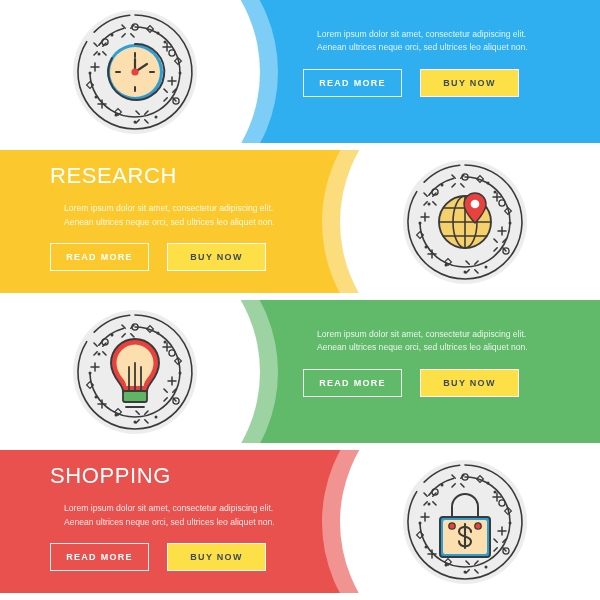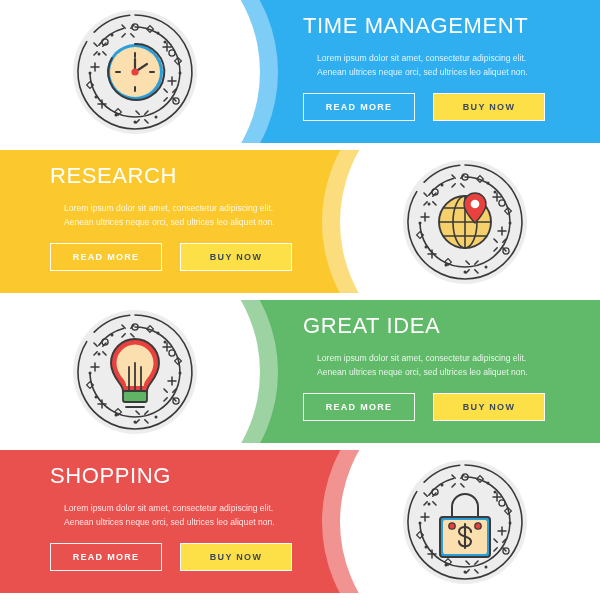--- a/index.html
+++ b/index.html
@@ -87,21 +87,21 @@
   .btn-row {
     margin-top: 14px;
     display: flex;
     gap: 18px;
   }
   .btn {
     font-size: 9px;
     font-weight: bold;
     letter-spacing: 1.3px;
     padding: 8px 8px;
-    width: 112px;
+    width: 99px;
     text-align: center;
     box-sizing: border-box;
     cursor: pointer;
     user-select: none;
   }
   .btn-outline {
     border: 1.5px solid rgba(255,255,255,0.92);
     color: #ffffff;
     background: transparent;
   }
@@ -150,21 +150,20 @@
           <path d="M22 34 l3.2 3.2 M34 34 l-3.2 3.2 M22 46 l3.2 -3.2 M34 46 l-3.2 -3.2" stroke="#3A3A3A" stroke-width="1.6" stroke-linecap="round"></path>
           <path d="M92 80 l3.2 3.2 M104 80 l-3.2 3.2 M92 92 l3.2 -3.2 M104 92 l-3.2 -3.2" stroke="#3A3A3A" stroke-width="1.6" stroke-linecap="round"></path>
           <circle cx="63" cy="63" r="28" fill="#2B9FD9"></circle>
           <circle cx="63" cy="63" r="25" fill="#FBDFAE"></circle>
           <path d="M63 35 A28 28 0 1 1 40 49" fill="none" stroke="#3A3A3A" stroke-width="2" stroke-linecap="round"></path>
           <path d="M63 44 V48 M63 78 V82 M44 63 H48 M78 63 H82" stroke="#3A3A3A" stroke-width="2" stroke-linecap="round"></path>
           <path d="M63 63 L63 50 M63 63 L75 55" stroke="#3A3A3A" stroke-width="2.2" stroke-linecap="round"></path>
           <circle cx="63" cy="63" r="3.6" fill="#E8413E"></circle>
         </svg></div>
       <div class="content">
-        <h2 class="title">TIME MANAGEMENT</h2>
         <p class="desc">Lorem ipsum dolor sit amet, consectetur adipiscing elit. Aenean ultrices neque orci, sed ultrices leo aliquet non.</p>
         <div class="btn-row">
           <div class="btn btn-outline">READ MORE</div>
           <div class="btn btn-solid">BUY NOW</div>
         </div>
       </div>
     </div>
     <div class="banner-gap"></div>
     <div class="banner side-right" style="background: rgb(251, 201, 46);">
       <div class="white-block"></div>
@@ -253,21 +252,20 @@
           <path d="M22 34 l3.2 3.2 M34 34 l-3.2 3.2 M22 46 l3.2 -3.2 M34 46 l-3.2 -3.2" stroke="#3A3A3A" stroke-width="1.6" stroke-linecap="round"></path>
           <path d="M92 80 l3.2 3.2 M104 80 l-3.2 3.2 M92 92 l3.2 -3.2 M104 92 l-3.2 -3.2" stroke="#3A3A3A" stroke-width="1.6" stroke-linecap="round"></path>
           <path d="M63 30 c-13.3 0-24 10.7-24 24 0 9.2 5 15.5 8.5 20.3 2.3 3.2 3.5 5.2 3.5 8.2 h24 c0-3 1.2-5 3.5-8.2 C82 69.5 87 63.2 87 54 c0-13.3-10.7-24-24-24 z" fill="#E8413E"></path>
           <path d="M63 35.5 c-10.2 0-18.5 8.3-18.5 18.5 0 7.2 3.9 12.2 6.7 16 1.9 2.6 2.9 4.3 2.9 6.9 h17.8 c0-2.6 1-4.3 2.9-6.9 2.8-3.8 6.7-8.8 6.7-16 0-10.2-8.3-18.5-18.5-18.5 z" fill="#FBDFAE"></path>
           <path d="M63 30 c-13.3 0-24 10.7-24 24 0 9.2 5 15.5 8.5 20.3 2.3 3.2 3.5 5.2 3.5 8.2 h24 c0-3 1.2-5 3.5-8.2 C82 69.5 87 63.2 87 54 c0-13.3-10.7-24-24-24 z" fill="none" stroke="#3A3A3A" stroke-width="1.9"></path>
           <path d="M57 82 V58 M63 82 V54 M69 82 V58" stroke="#3A3A3A" stroke-width="1.8" stroke-linecap="round"></path>
           <rect x="51" y="82" width="24" height="11" rx="2" fill="#5FB563" stroke="#3A3A3A" stroke-width="1.8"></rect>
           <path d="M54 98 H72" stroke="#3A3A3A" stroke-width="1.8" stroke-linecap="round"></path>
         </svg></div>
       <div class="content">
-        <h2 class="title">GREAT IDEA</h2>
         <p class="desc">Lorem ipsum dolor sit amet, consectetur adipiscing elit. Aenean ultrices neque orci, sed ultrices leo aliquet non.</p>
         <div class="btn-row">
           <div class="btn btn-outline">READ MORE</div>
           <div class="btn btn-solid">BUY NOW</div>
         </div>
       </div>
     </div>
     <div class="banner-gap"></div>
     <div class="banner side-right" style="background: rgb(233, 81, 78);">
       <div class="white-block"></div>

